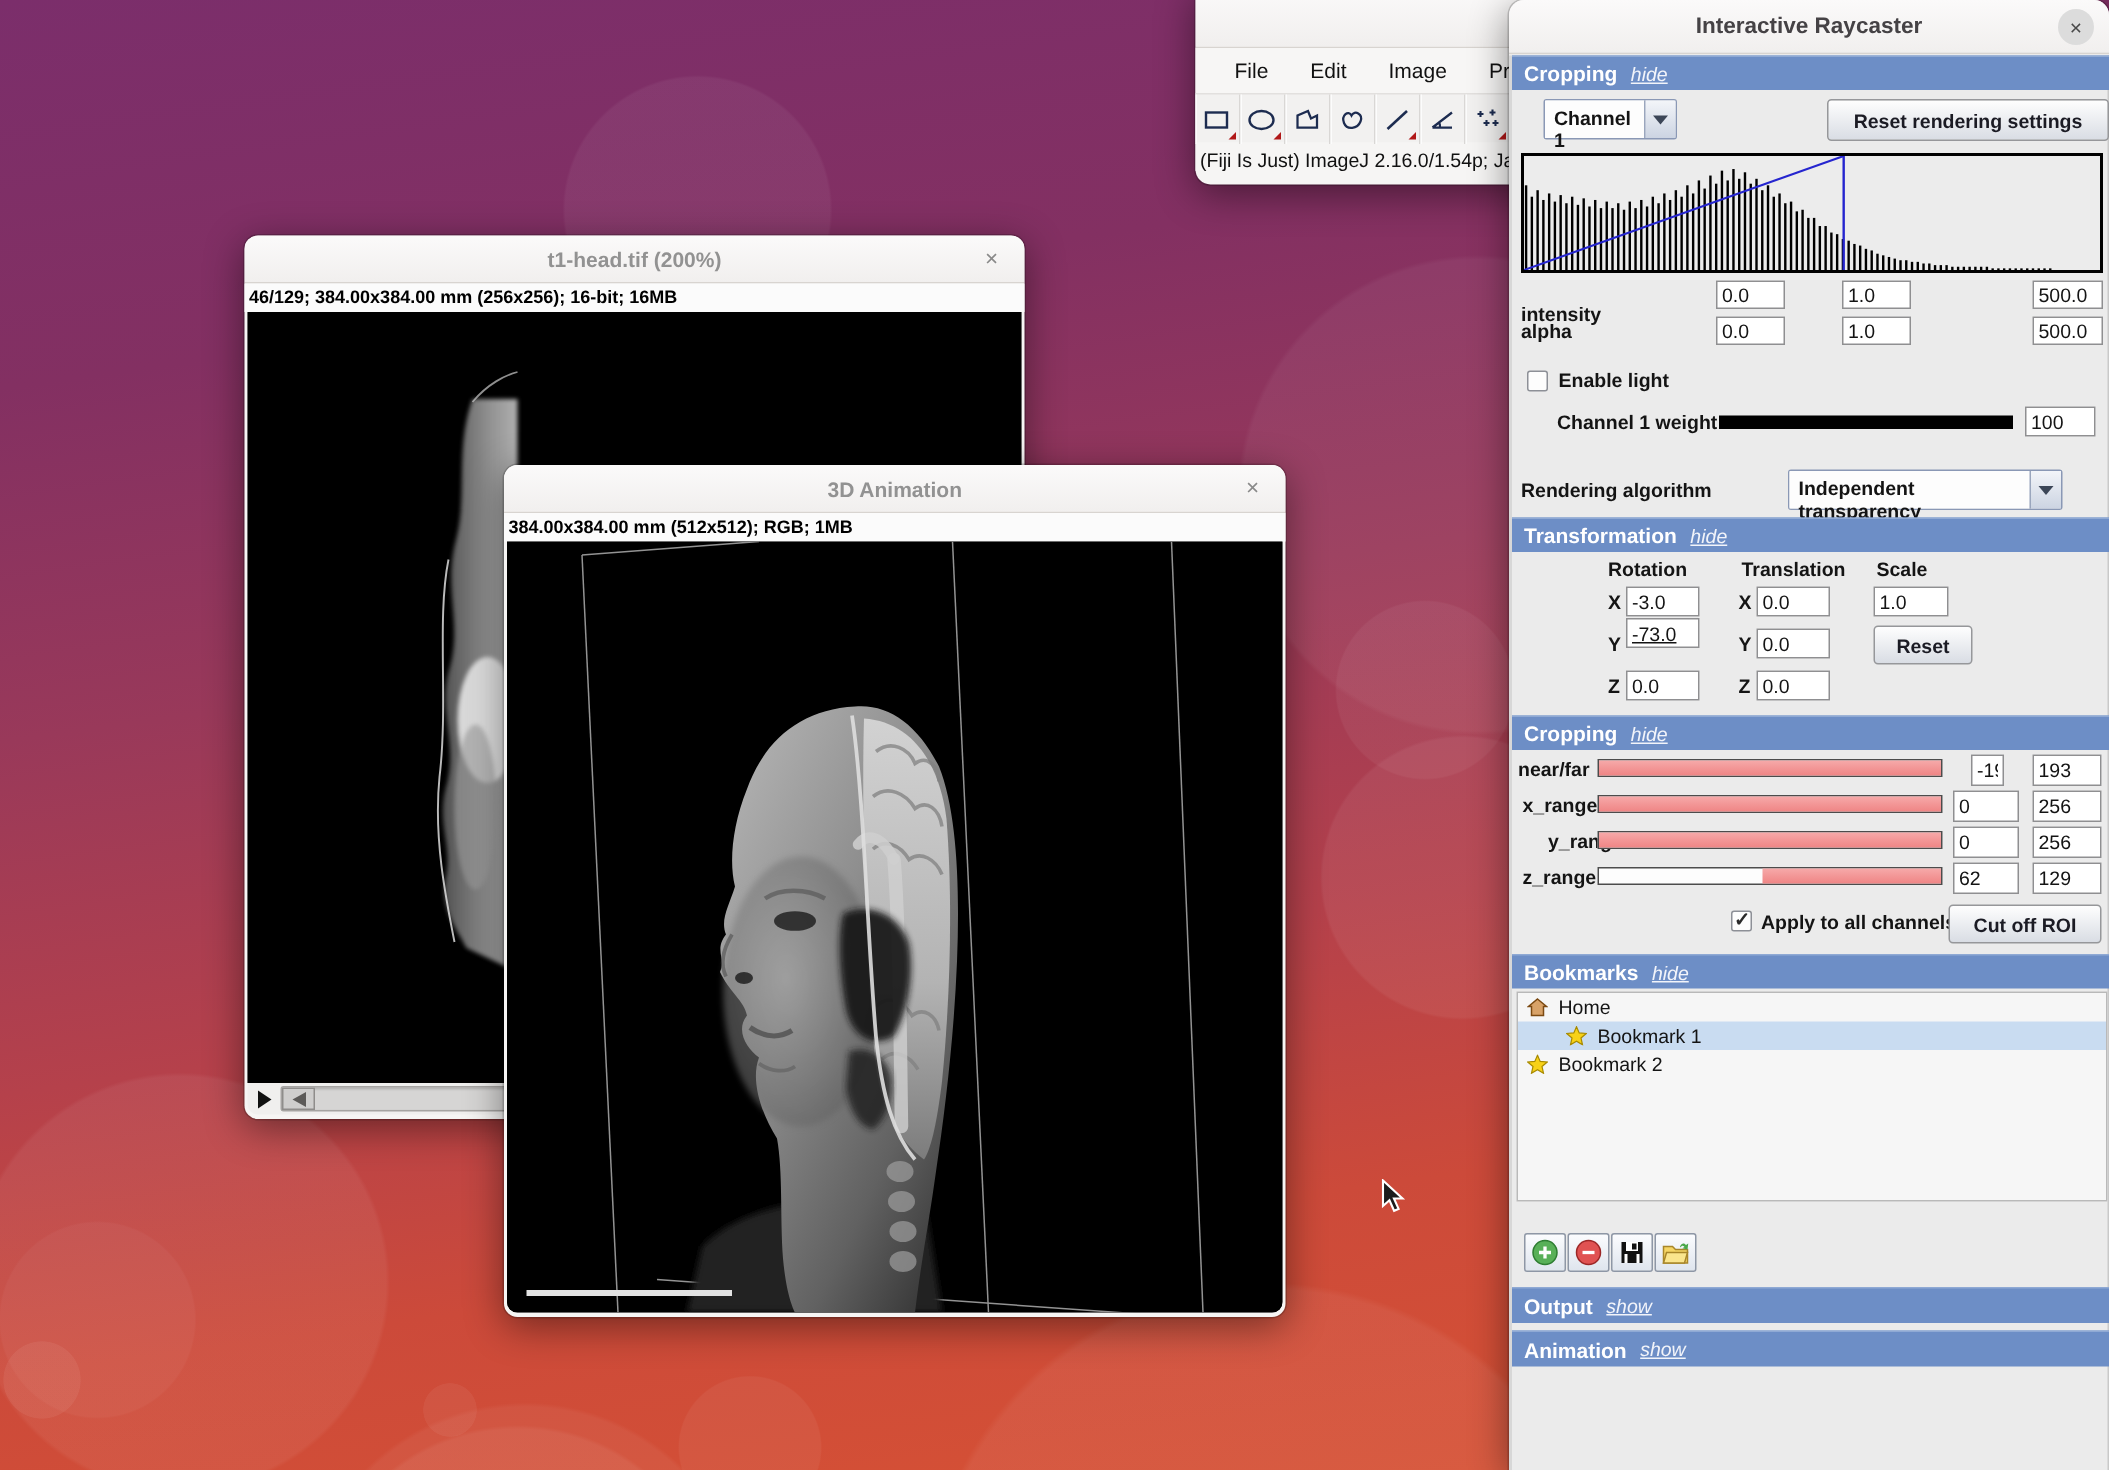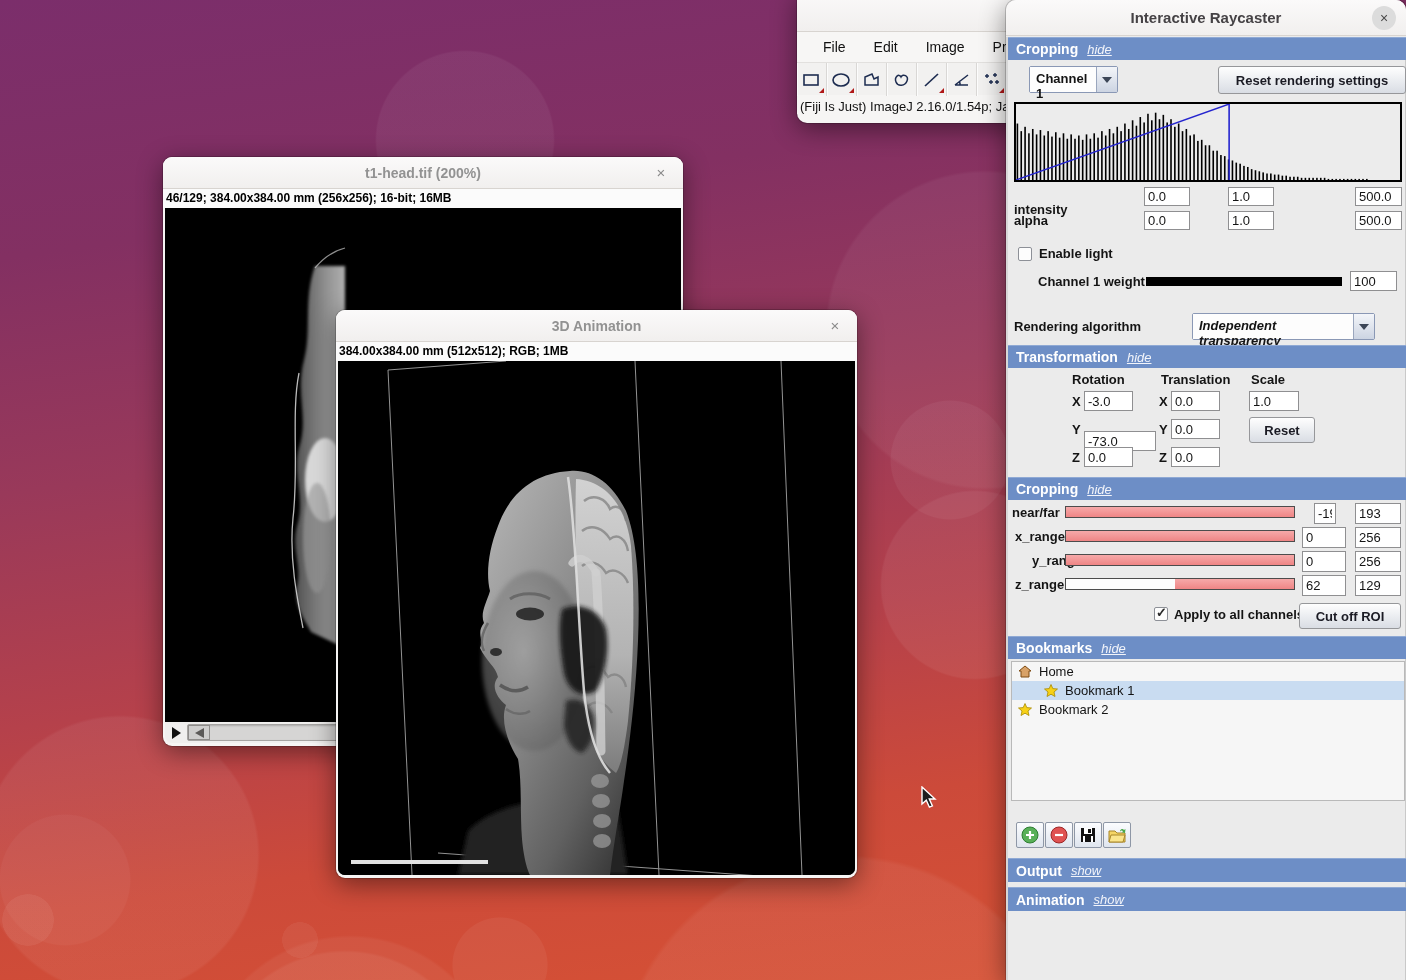--- a/index.html
+++ b/index.html
@@ -401,21 +401,21 @@
     <input class="txtfield" style="left: 347px; top: 174px; width: 47px; height: 19px;" value="500.0">
 
     <span class="checkbox" style="left:10px; top:210px;"></span>
     <label class="plabel" style="position:absolute; left:31px; top:209px;">Enable light</label>
 
     <label class="plabel" style="position:absolute; left:30px; top:237px;">Channel 1 weight</label>
     <div style="position:absolute; left:138px; top:240px; width:196px; height:9px; background:#000;"></div>
     <input class="txtfield" style="left: 342px; top: 234px; width: 47px; height: 20px;" value="100">
 
     <label class="plabel" style="position:absolute; left:6px; top:282px;">Rendering algorithm</label>
-    <div class="combo" style="left:184px; top:276px; width:183px; height:27px;font-style:italic;">
+    <div class="combo" style="left:184px; top:276px; width:183px; height:27px;">
       <span class="combo-text">Independent transparency</span>
       <span class="combo-arrow">
           <span class="arr"></span>
         </span>
     </div>
 
     <div class="sec-header" style="top:308px;">
       <span class="sec-title">Transformation</span>
       <span class="sec-toggle">hide</span>
     </div>
@@ -423,21 +423,21 @@
     <label class="plabel" style="position:absolute; left:153px; top:335px;">Translation</label>
     <label class="plabel" style="position:absolute; left:243px; top:335px;">Scale</label>
 
     <label class="plabel" style="position:absolute; left:64px; top:357px;">X</label>
     <input class="txtfield" style="left: 76px; top: 354px; width: 49px; height: 20px;" value="-3.0">
     <label class="plabel" style="position:absolute; left:151px; top:357px;">X</label>
     <input class="txtfield" style="left: 163px; top: 354px; width: 49px; height: 20px;" value="0.0">
     <input class="txtfield" style="left: 241px; top: 354px; width: 50px; height: 20px;" value="1.0">
 
     <label class="plabel" style="position:absolute; left:64px; top:385px;">Y</label>
-    <input class="txtfield" style="left: 76px; top: 394px; width: 72px; height: 20px; text-decoration: underline;" value="-73.0">
+    <input class="txtfield" style="left: 76px; top: 375px; width: 49px; height: 20px; text-decoration: underline;" value="-73.0">
     <label class="plabel" style="position:absolute; left:151px; top:385px;">Y</label>
     <input class="txtfield" style="left: 163px; top: 382px; width: 49px; height: 20px;" value="0.0">
     <button class="pbutton" style="left:241px; top:380px; width:66px; height:26px;">Reset</button>
 
     <label class="plabel" style="position:absolute; left:64px; top:413px;">Z</label>
     <input class="txtfield" style="left: 76px; top: 410px; width: 49px; height: 20px;" value="0.0">
     <label class="plabel" style="position:absolute; left:151px; top:413px;">Z</label>
     <input class="txtfield" style="left: 163px; top: 410px; width: 49px; height: 20px;" value="0.0">
 
     <div class="sec-header" style="top:440px;">

